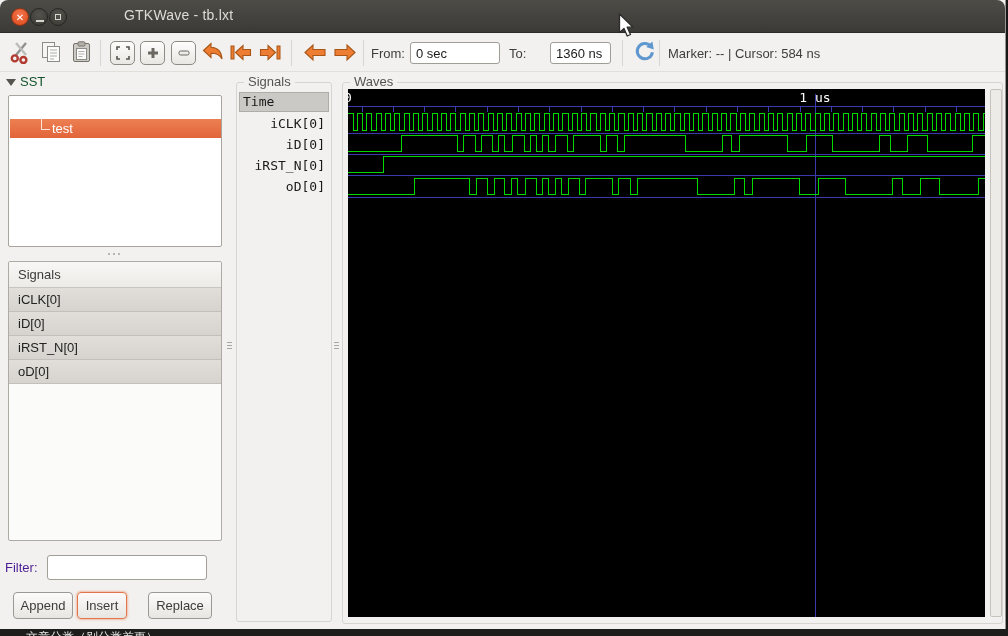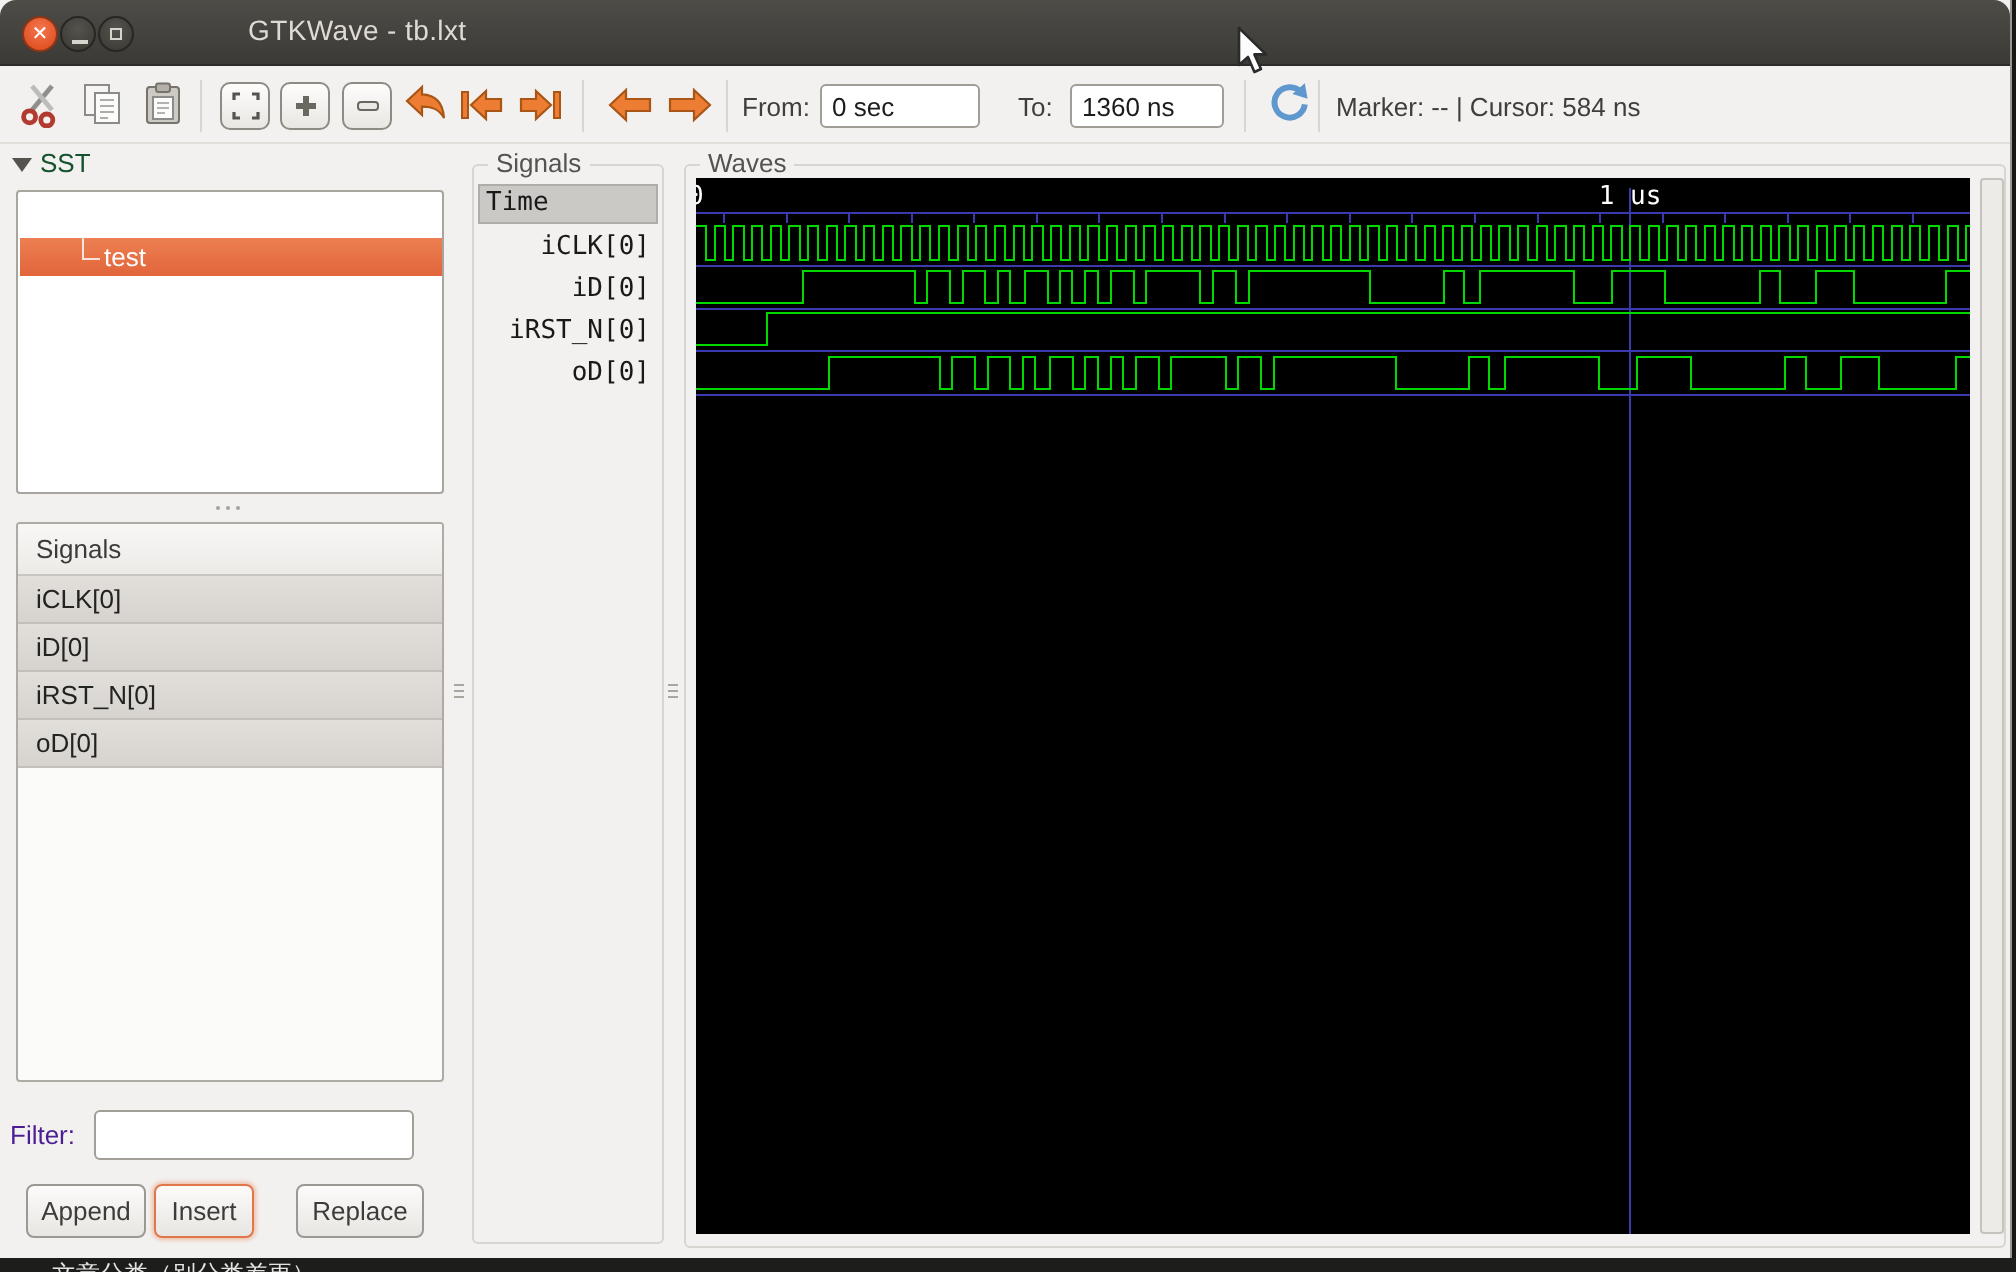--- a/index.html
+++ b/index.html
@@ -161,23 +161,23 @@
         </svg>
       </button>
       <button class="tbtn" style="left:332px">
         <svg width="26" height="26" viewBox="0 0 26 26">
           <path d="M23 12.5 L15 5 L15 9.5 L3 9.5 L3 15.5 L15 15.5 L15 20 Z" fill="#ed7d33" stroke="#a85515" stroke-width="1.1"></path>
         </svg>
       </button>
       <div class="tsep" style="left:363px"></div>
 
       <div class="tlabel" style="left:371px">From:</div>
-      <input class="tinput" style="left: 410px; width: 80px;" value="0 sec">
+      <input class="tinput" style="left: 410px; width: 90px;" value="0 sec">
       <div class="tlabel" style="left:509px">To:</div>
-      <input class="tinput" style="left: 535px; width: 77px;" value="1360 ns">
+      <input class="tinput" style="left: 550px; width: 61px;" value="1360 ns">
       <div class="tsep" style="left:622px"></div>
 
       <button class="tbtn" style="left:631px">
         <svg width="24" height="24" viewBox="0 0 24 24">
           <path d="M18.6 6.2 A7.6 7.6 0 1 0 20.4 12.2" fill="none" stroke="#5f97cf" stroke-width="3"></path>
           <path d="M14.2 7 L21.8 9.4 L20.4 1.6 Z" fill="#5f97cf"></path>
         </svg>
       </button>
       <div class="tsep" style="left:659px"></div>
       <div class="status">Marker: -- | Cursor: 584 ns</div>

